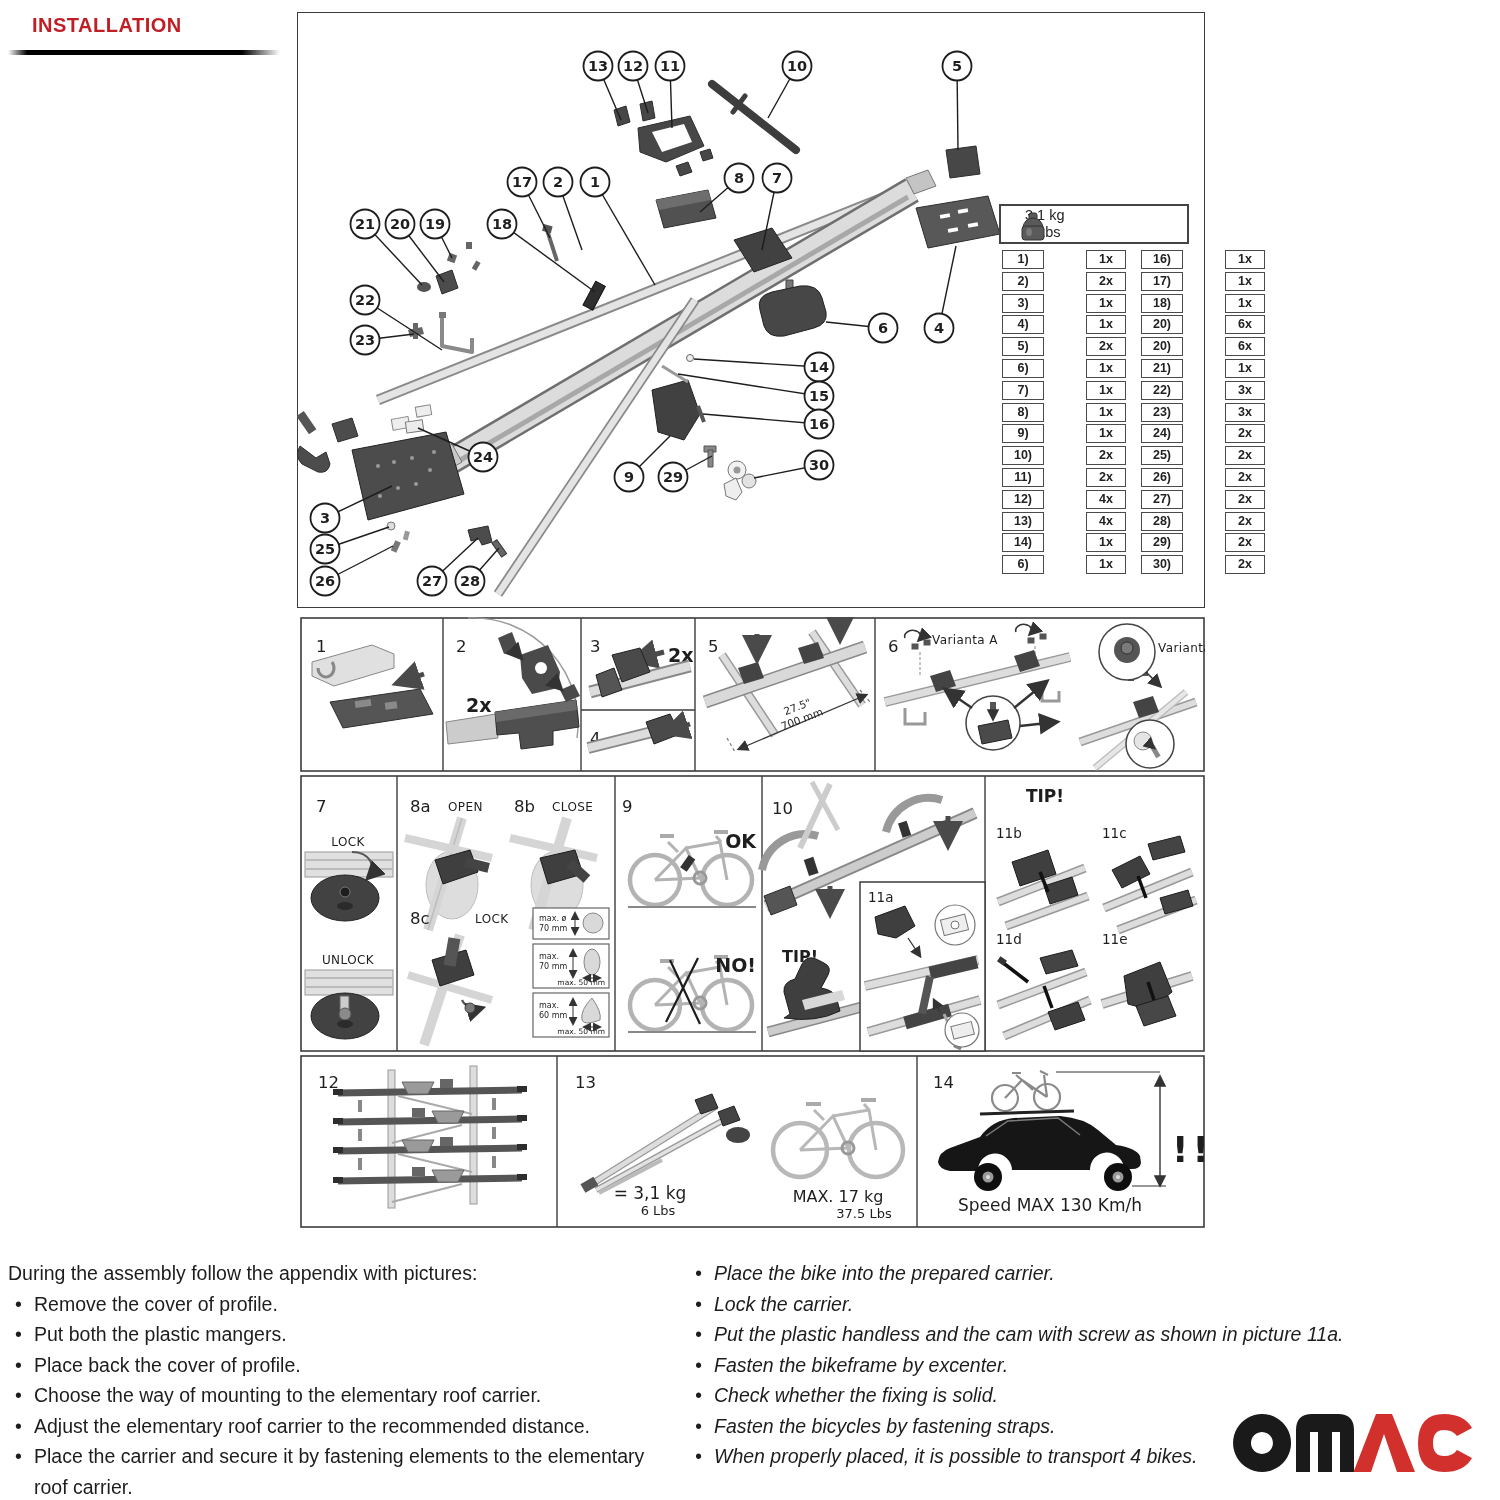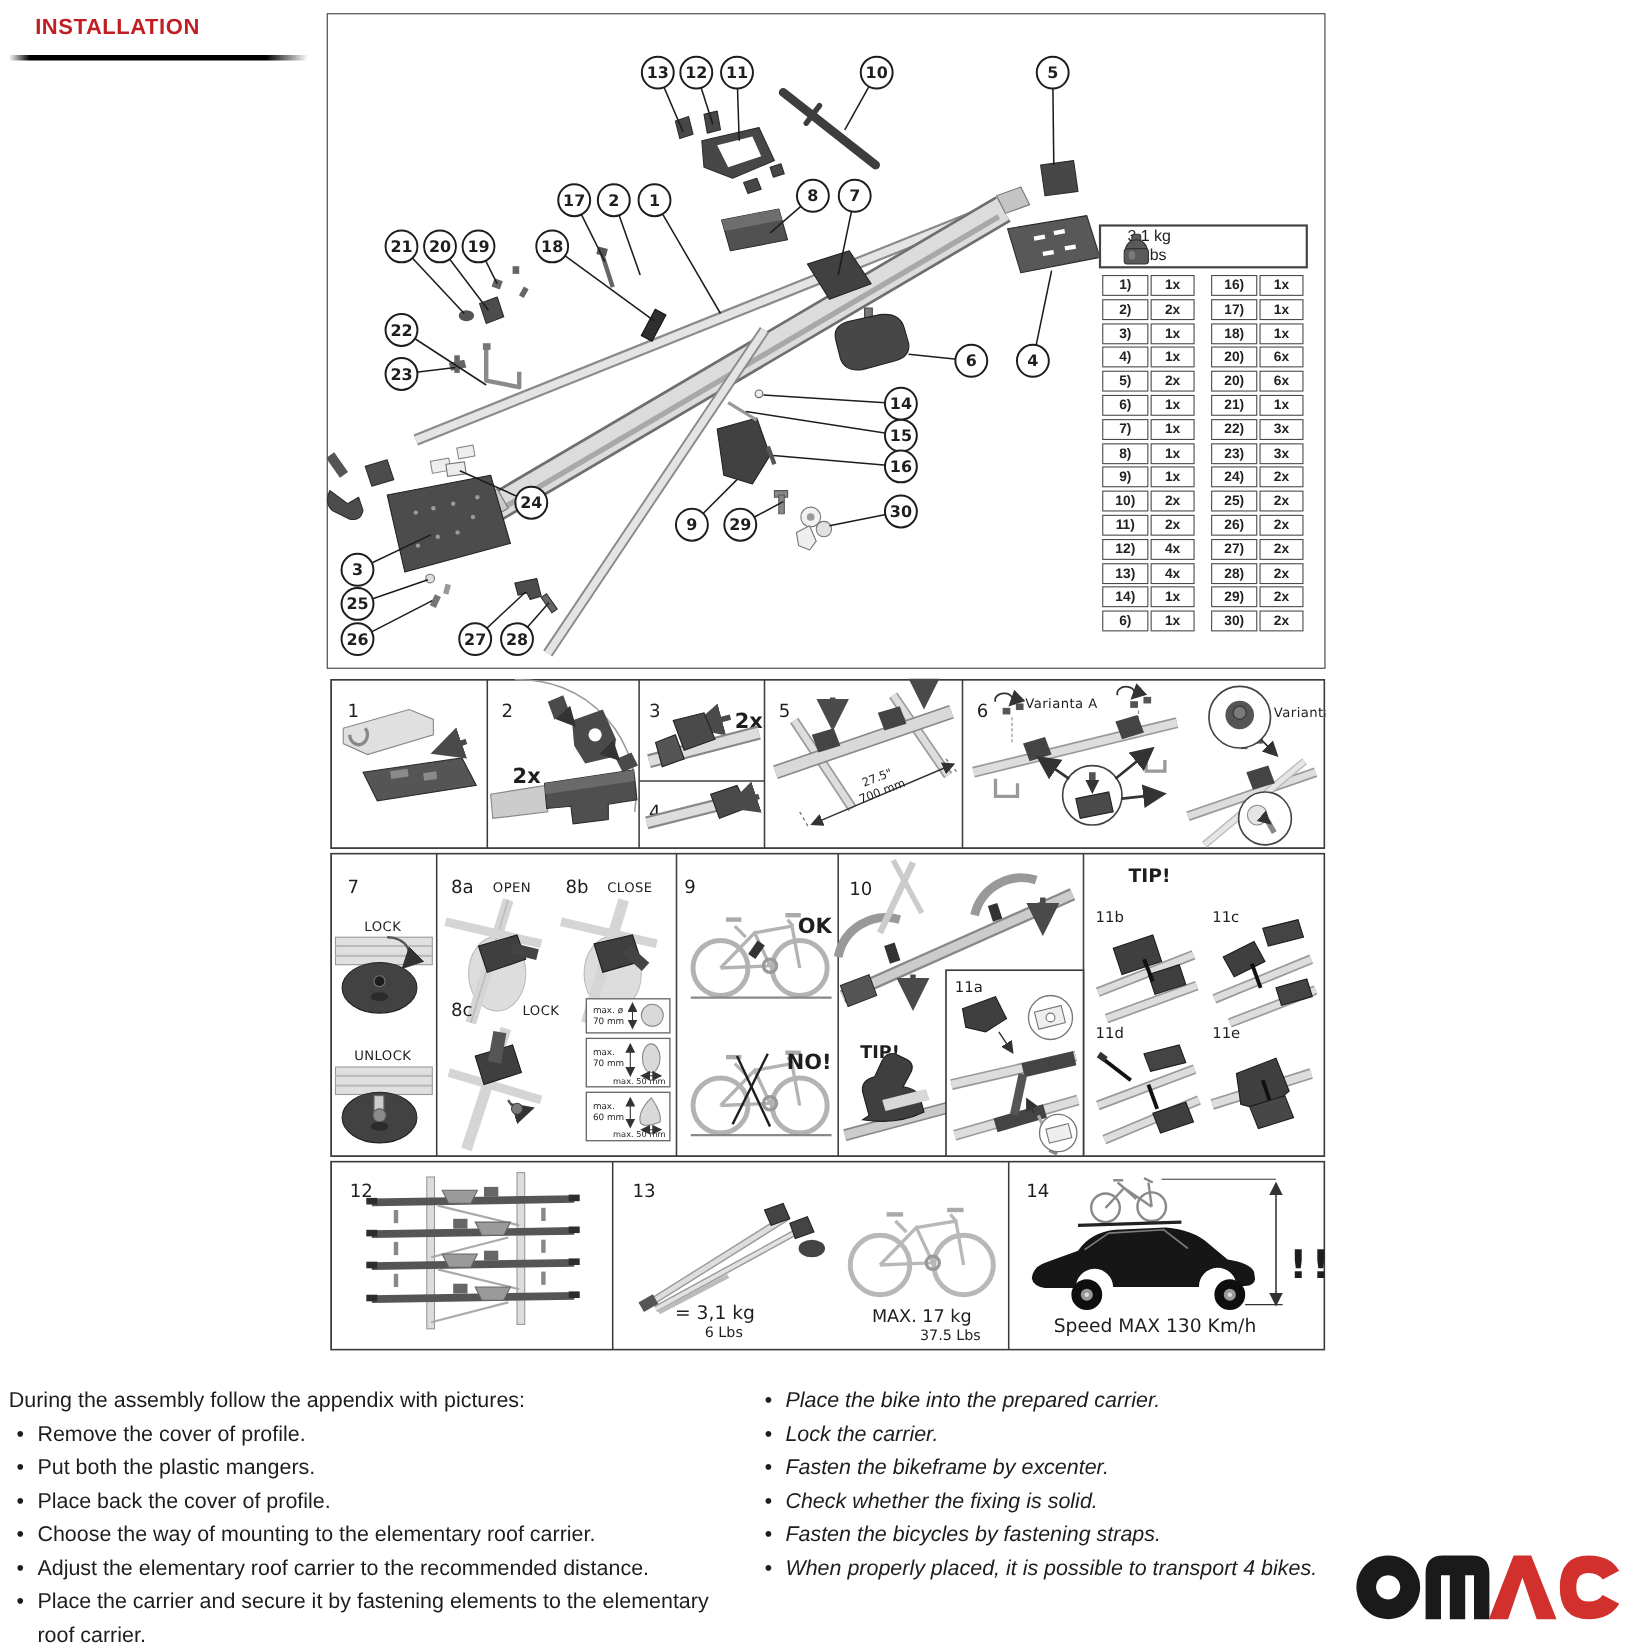--- a/index.html
+++ b/index.html
@@ -14,21 +14,21 @@
   #weight-box{left:999px;top:204px;width:190px;height:40px;border:2px solid #444;box-sizing:border-box;
     display:flex;align-items:center;gap:10px;padding-left:24px;background:#fff;}
   #weight-box .wlabel{font-size:14.5px;line-height:17px;font-weight:500;white-space:nowrap;}
   #weight-icon{position:absolute;left:18px;top:5px;}
   #parts-table{left:1002px;top:250px;width:196px;display:flex;gap:15px;}
   .pgroup{display:flex;flex-direction:column;gap:2.8px;}
   .prow{display:flex;gap:2px;}
   .pcell{border:1.6px solid #4a4a4a;height:17px;line-height:17px;text-align:center;
     font-size:12.5px;font-weight:bold;background:#fff;}
   .pcell.num{width:40px;}
-  .pcell.qty{width:38px;}
+  .pcell.qty{width:38px;margin-left:40px;}
   
   svg{display:block;}
   svg text{font-family:"DejaVu Sans","Liberation Sans",sans-serif;fill:#1e1e1e;}
   .plabel{font-size:16.5px;}
   .plabel-s{font-size:13.5px;}
   .captxt{font-size:12px;letter-spacing:.4px;}
   .bigbold{font-size:19px;font-weight:bold;}
   
   .instr{top:1258px;font-size:19.5px;line-height:30.5px;color:#1d1d1d;}
   #instr-left{left:8px;width:660px;}
@@ -868,20 +868,21 @@
     <div class="item">Remove the cover of profile.</div>
     <div class="item">Put both the plastic mangers.</div>
     <div class="item">Place back the cover of profile.</div>
     <div class="item">Choose the way of mounting to the elementary roof carrier.</div>
     <div class="item">Adjust the elementary roof carrier to the recommended distance.</div>
     <div class="item">Place the carrier and secure it by fastening elements to the elementary roof carrier.</div>
   </div>
 <div id="instr-right" class="abs instr">
     <div class="item">Place the bike into the prepared carrier.</div>
     <div class="item">Lock the carrier.</div>
+    <div class="item">Put the plastic handless and the cam with screw as shown in picture 11a.</div>
     <div class="item">Fasten the bikeframe by excenter.</div>
     <div class="item">Check whether the fixing is solid.</div>
     <div class="item">Fasten the bicycles by fastening straps.</div>
     <div class="item">When properly placed, it is possible to transport 4 bikes.</div>
   </div>
 
 <svg class="abs" style="left:1232px;top:1406px;" width="240" height="75" viewBox="0 0 240 75">
   <g fill="#1a1a1a">
     <path d="M30,8 a29,29 0 1 0 0.1,0 Z M30,26 a11,11 0 1 1 -0.1,0 Z" fill-rule="evenodd"></path>
     <path d="M64,66 L64,24 Q64,8 80,8 L106,8 Q122,8 122,24 L122,66 L108,66 L108,26 L100,26 L100,66 L86,66 L86,26 L78,26 L78,66 Z"></path>

